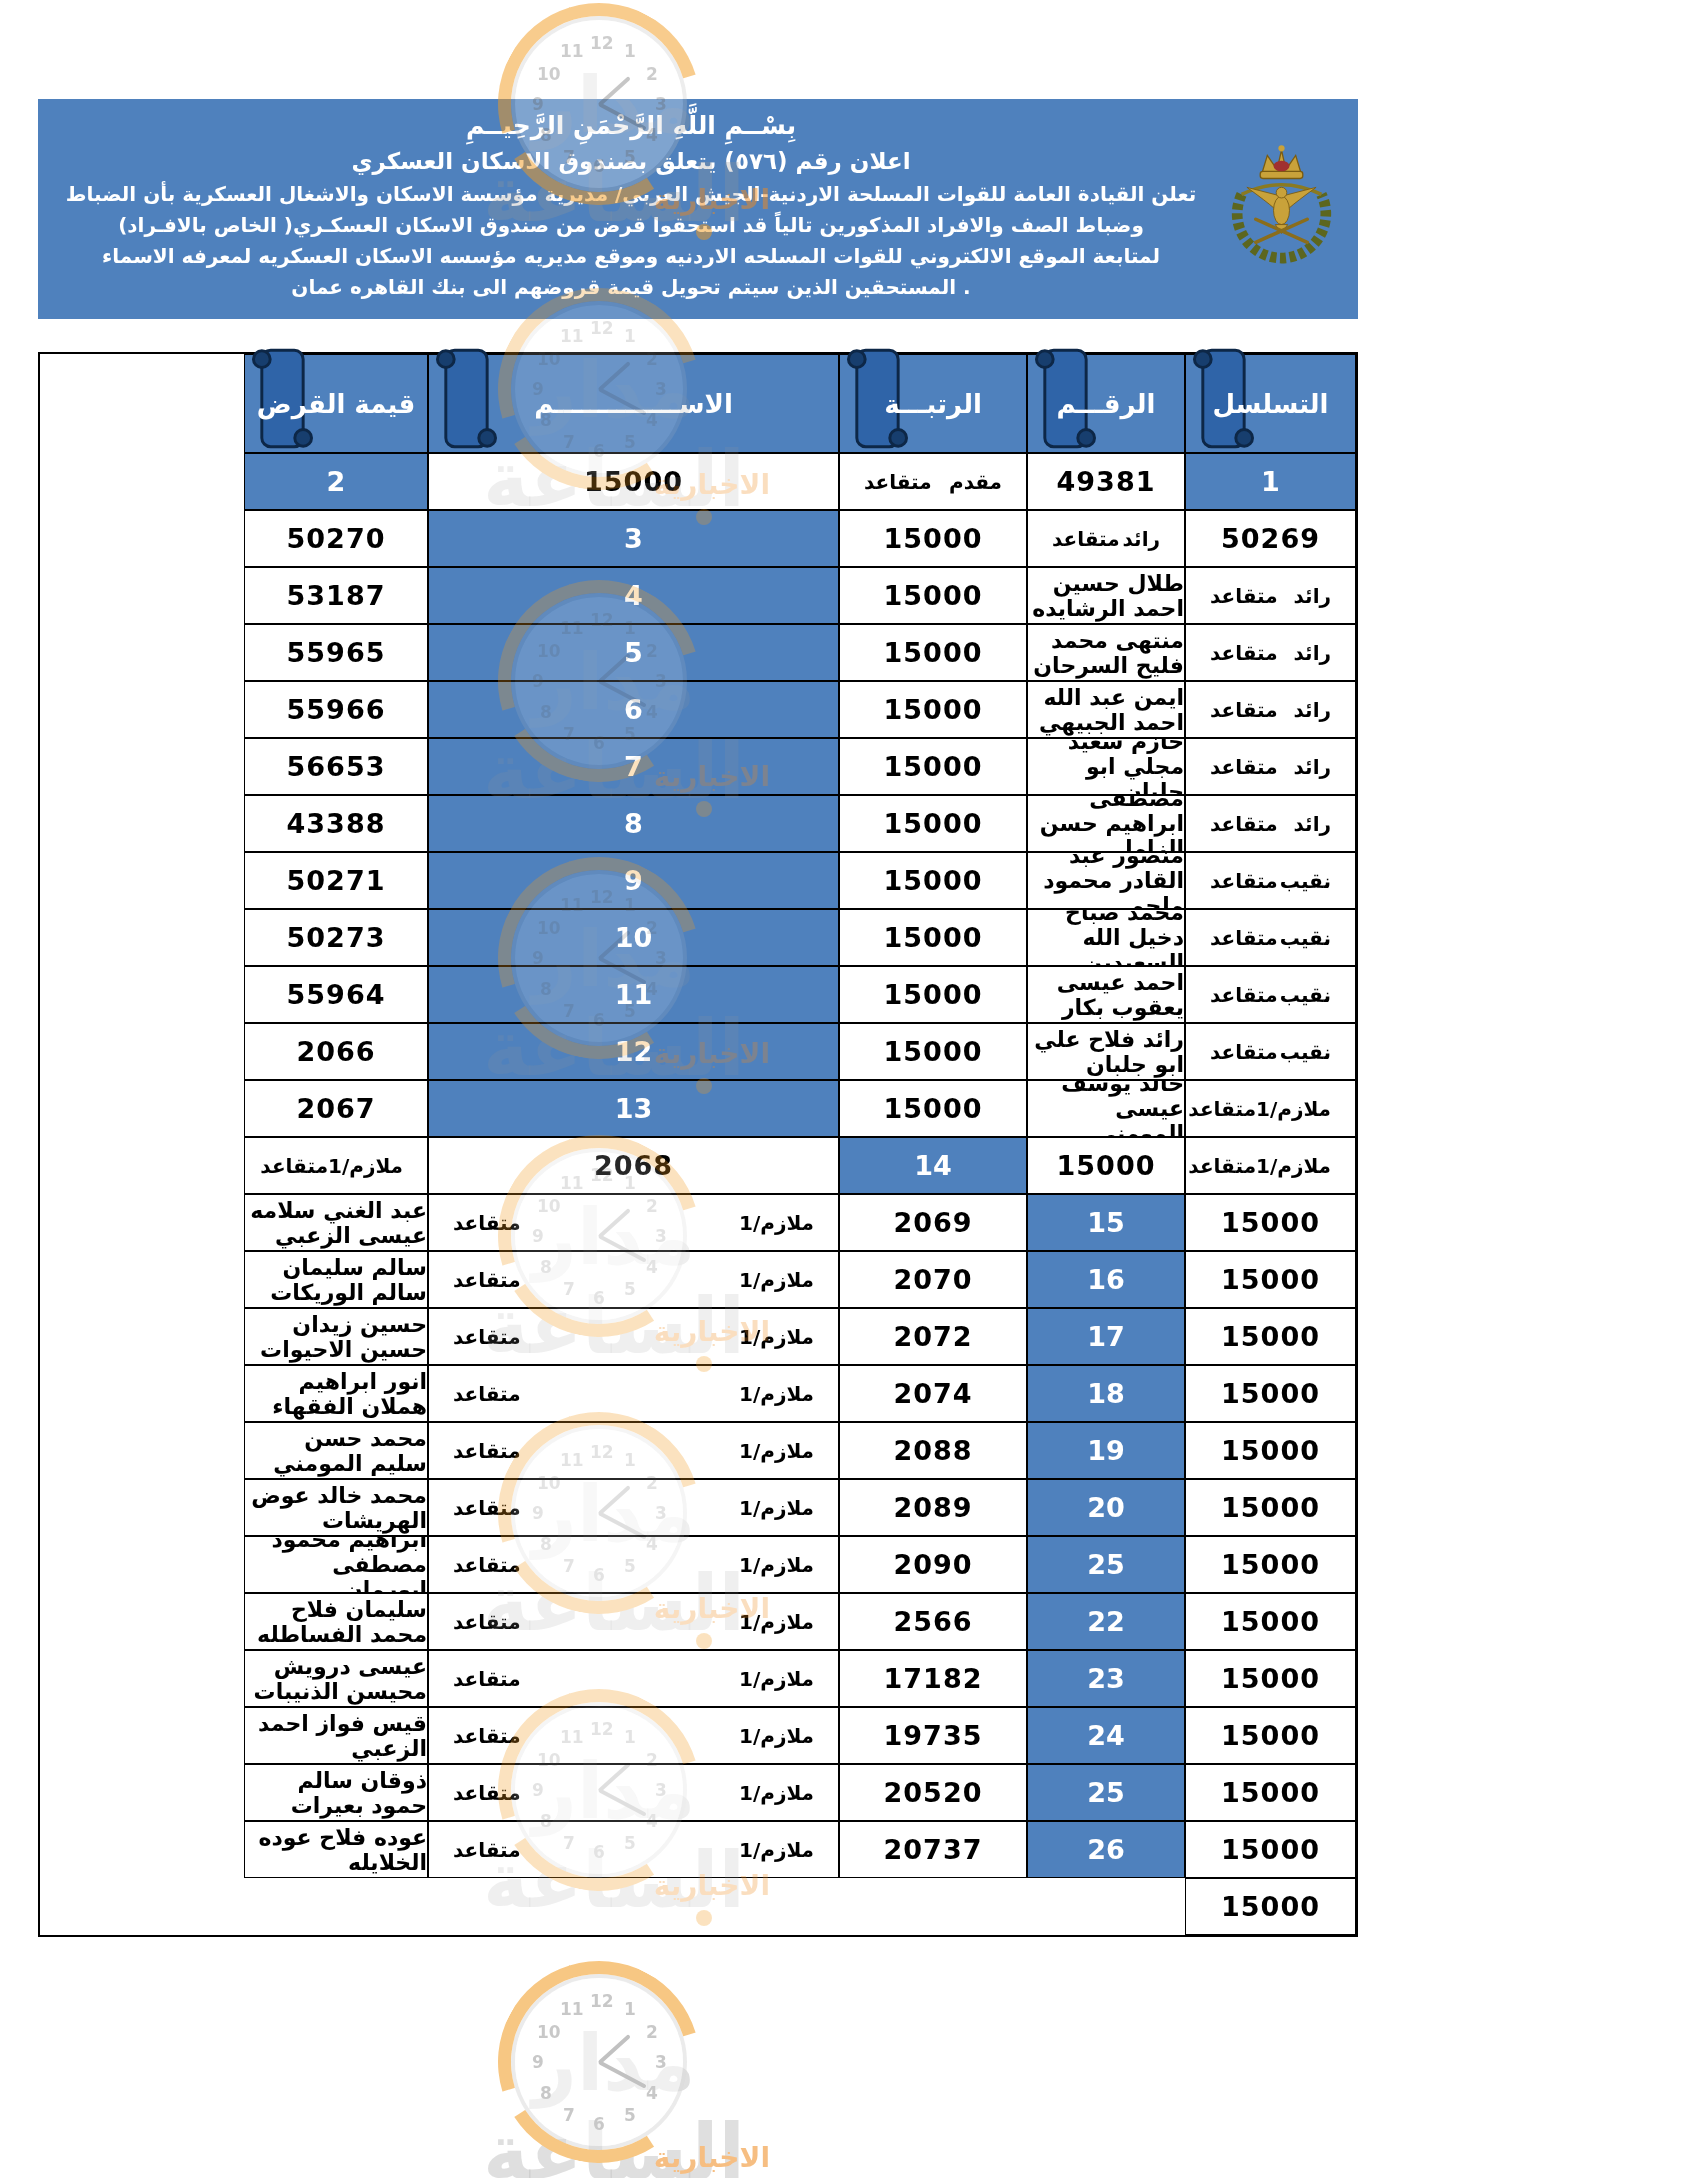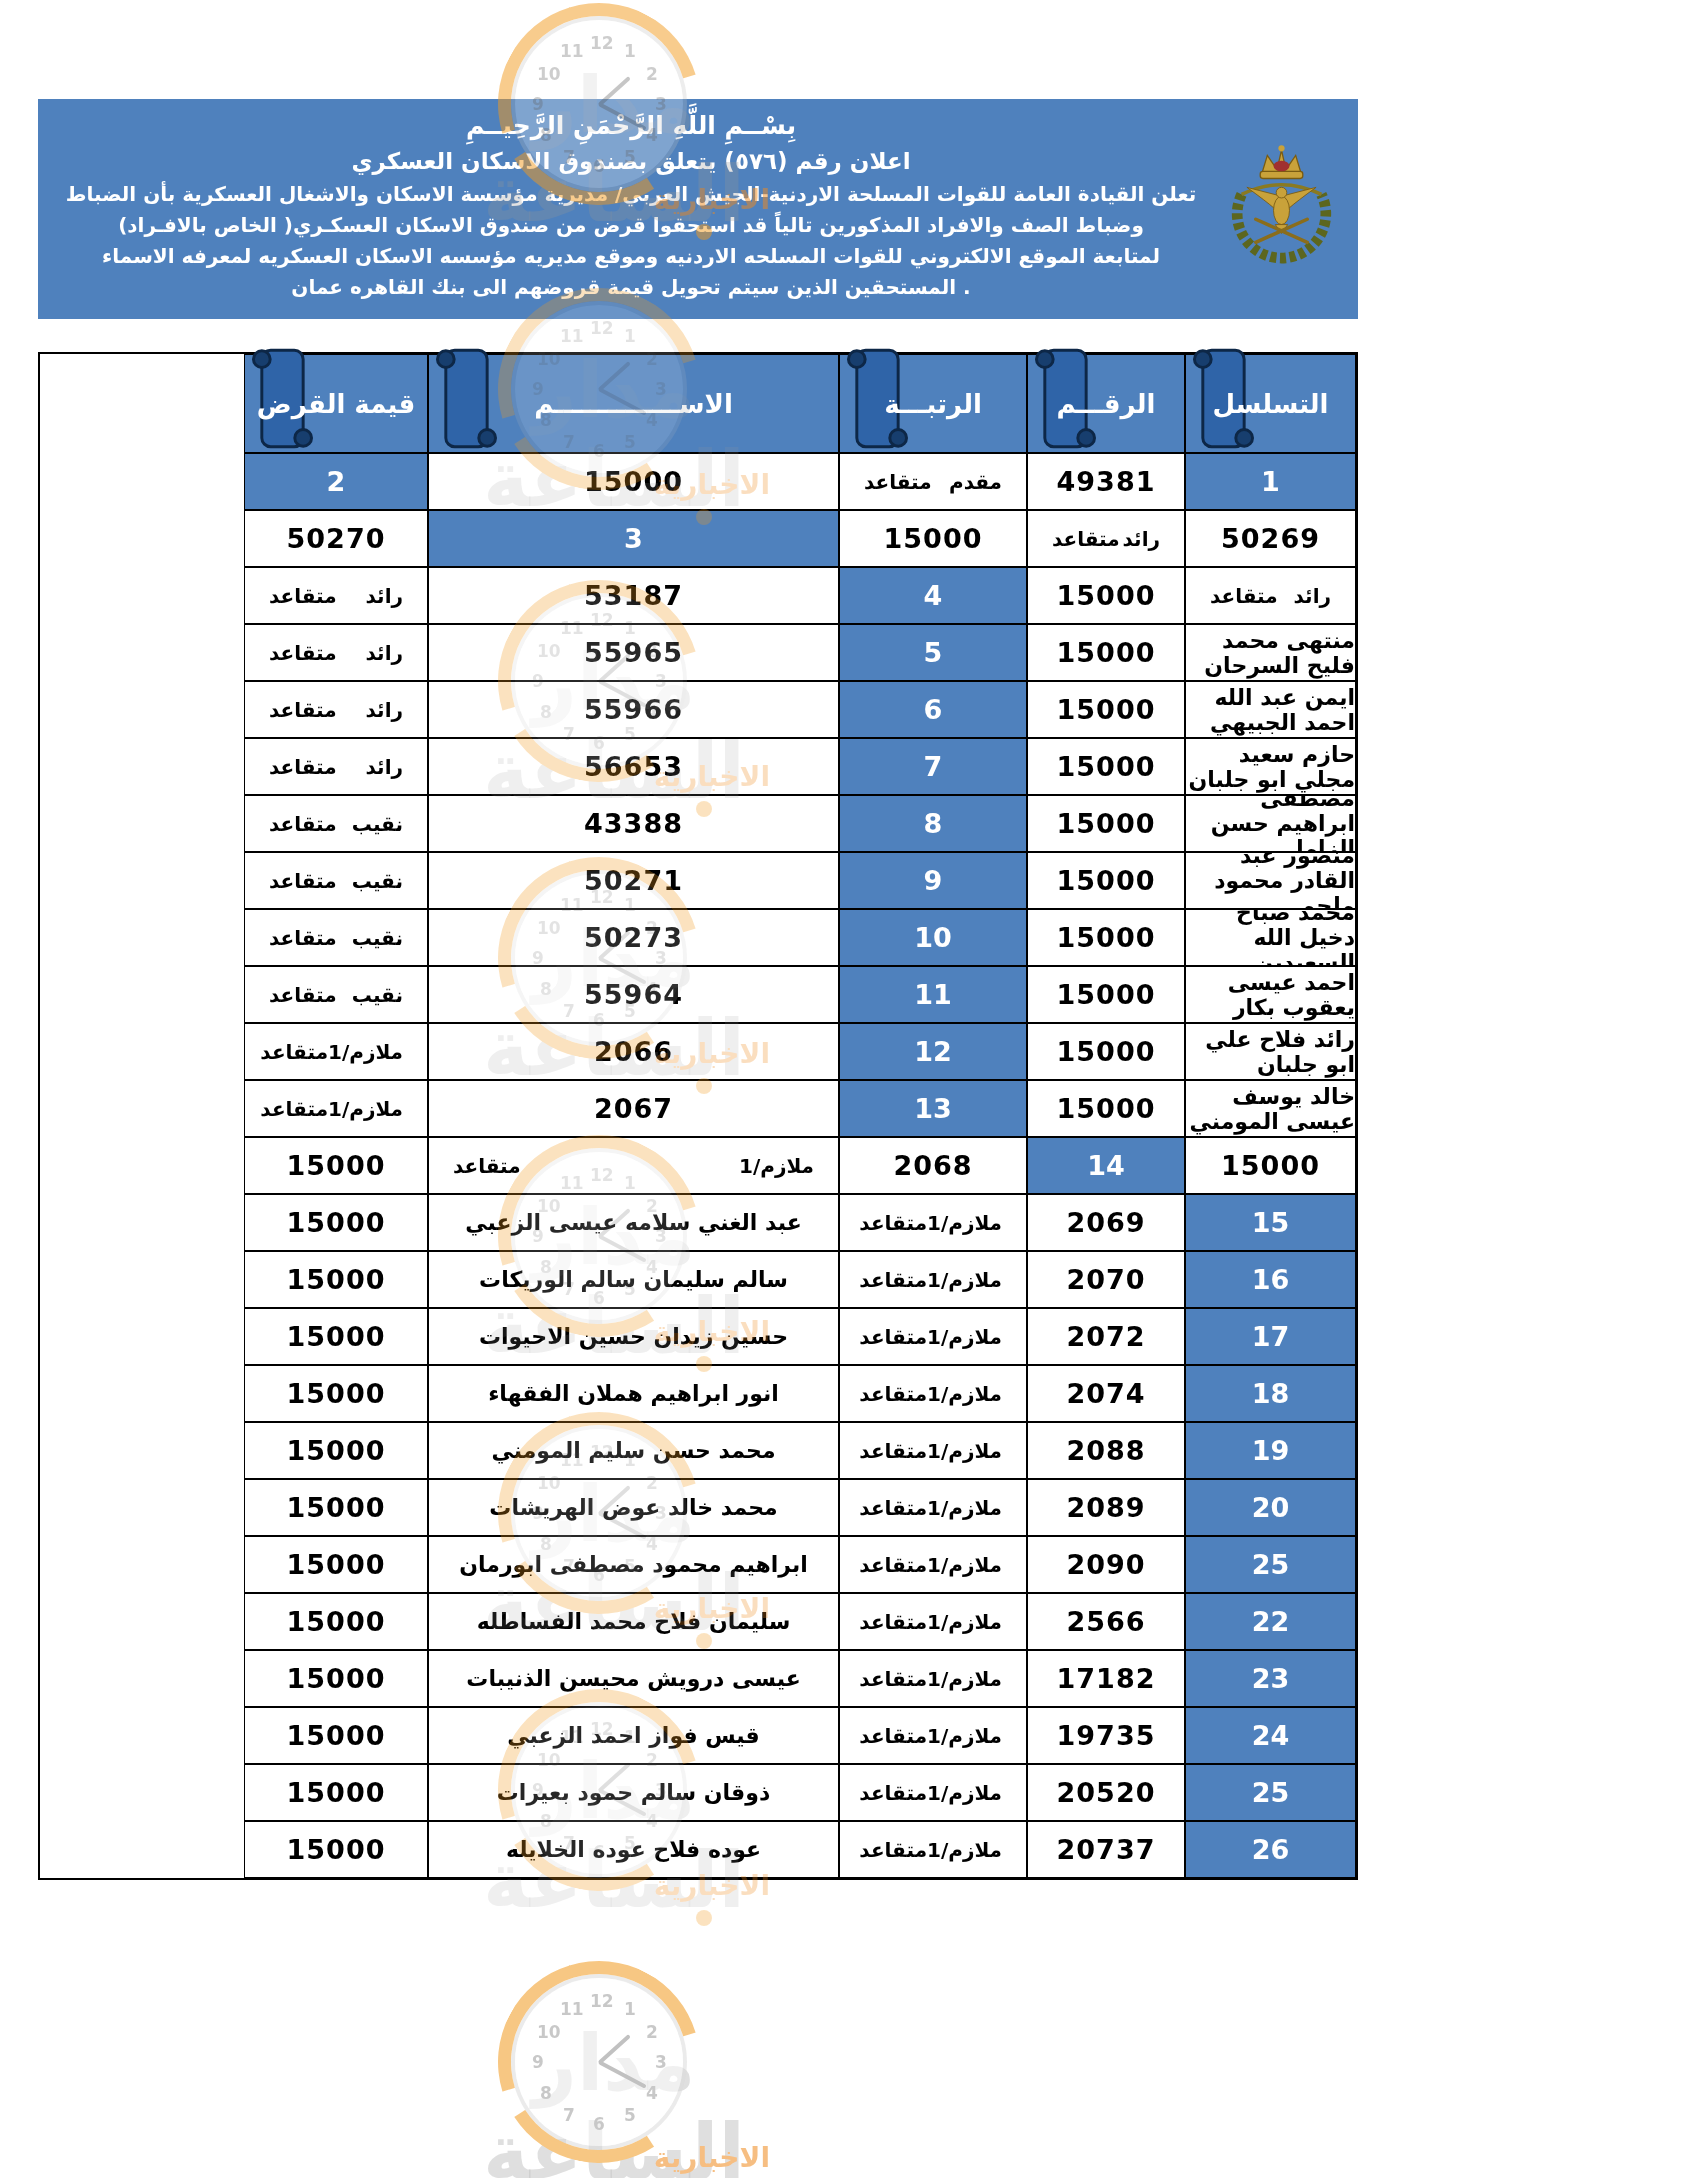--- a/index.html
+++ b/index.html
@@ -351,20 +351,21 @@
         <span>رائد</span>
         <span>متقاعد</span>
       </div>
       <div class="cell loan">15000</div>
       <div class="cell serial">3</div>
       <div class="cell number">50270</div>
       <div class="cell rank">
         <span>رائد</span>
         <span>متقاعد</span>
       </div>
+      <div class="cell name">طلال حسين احمد الرشايده</div>
       <div class="cell loan">15000</div>
       <div class="cell serial">4</div>
       <div class="cell number">53187</div>
       <div class="cell rank">
         <span>رائد</span>
         <span>متقاعد</span>
       </div>
       <div class="cell name">منتهى محمد فليح السرحان</div>
       <div class="cell loan">15000</div>
       <div class="cell serial">5</div>

